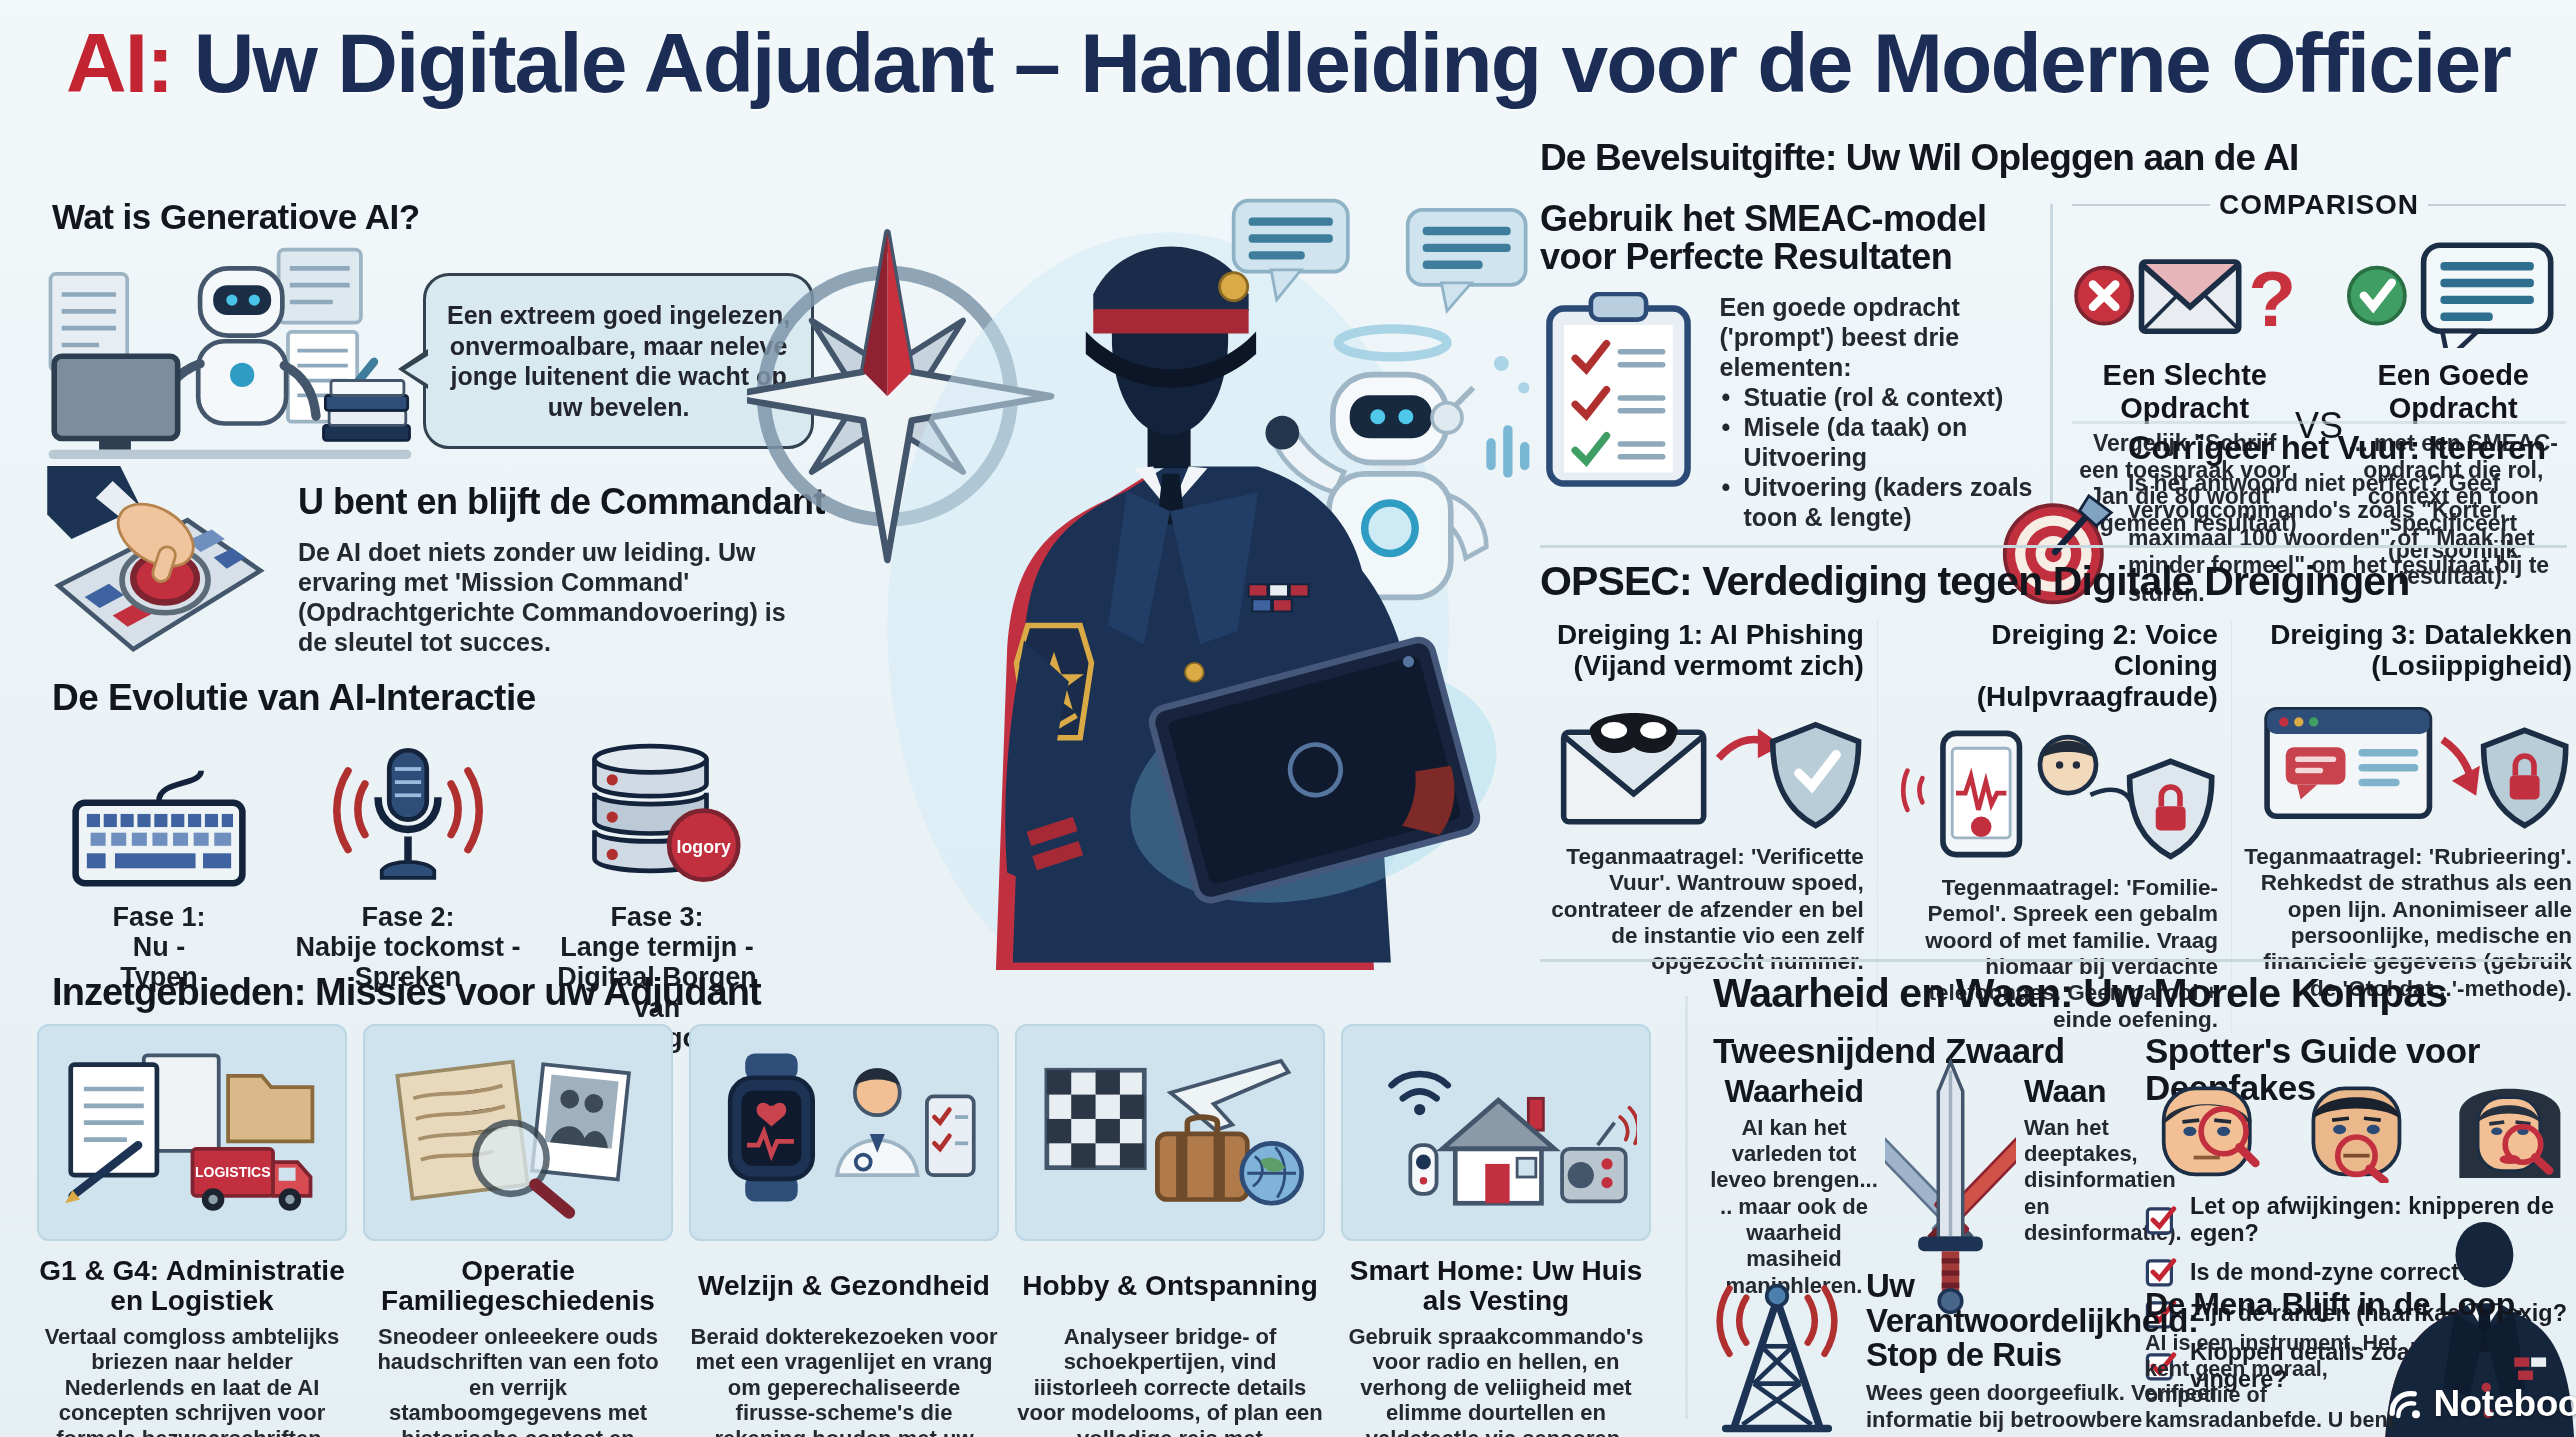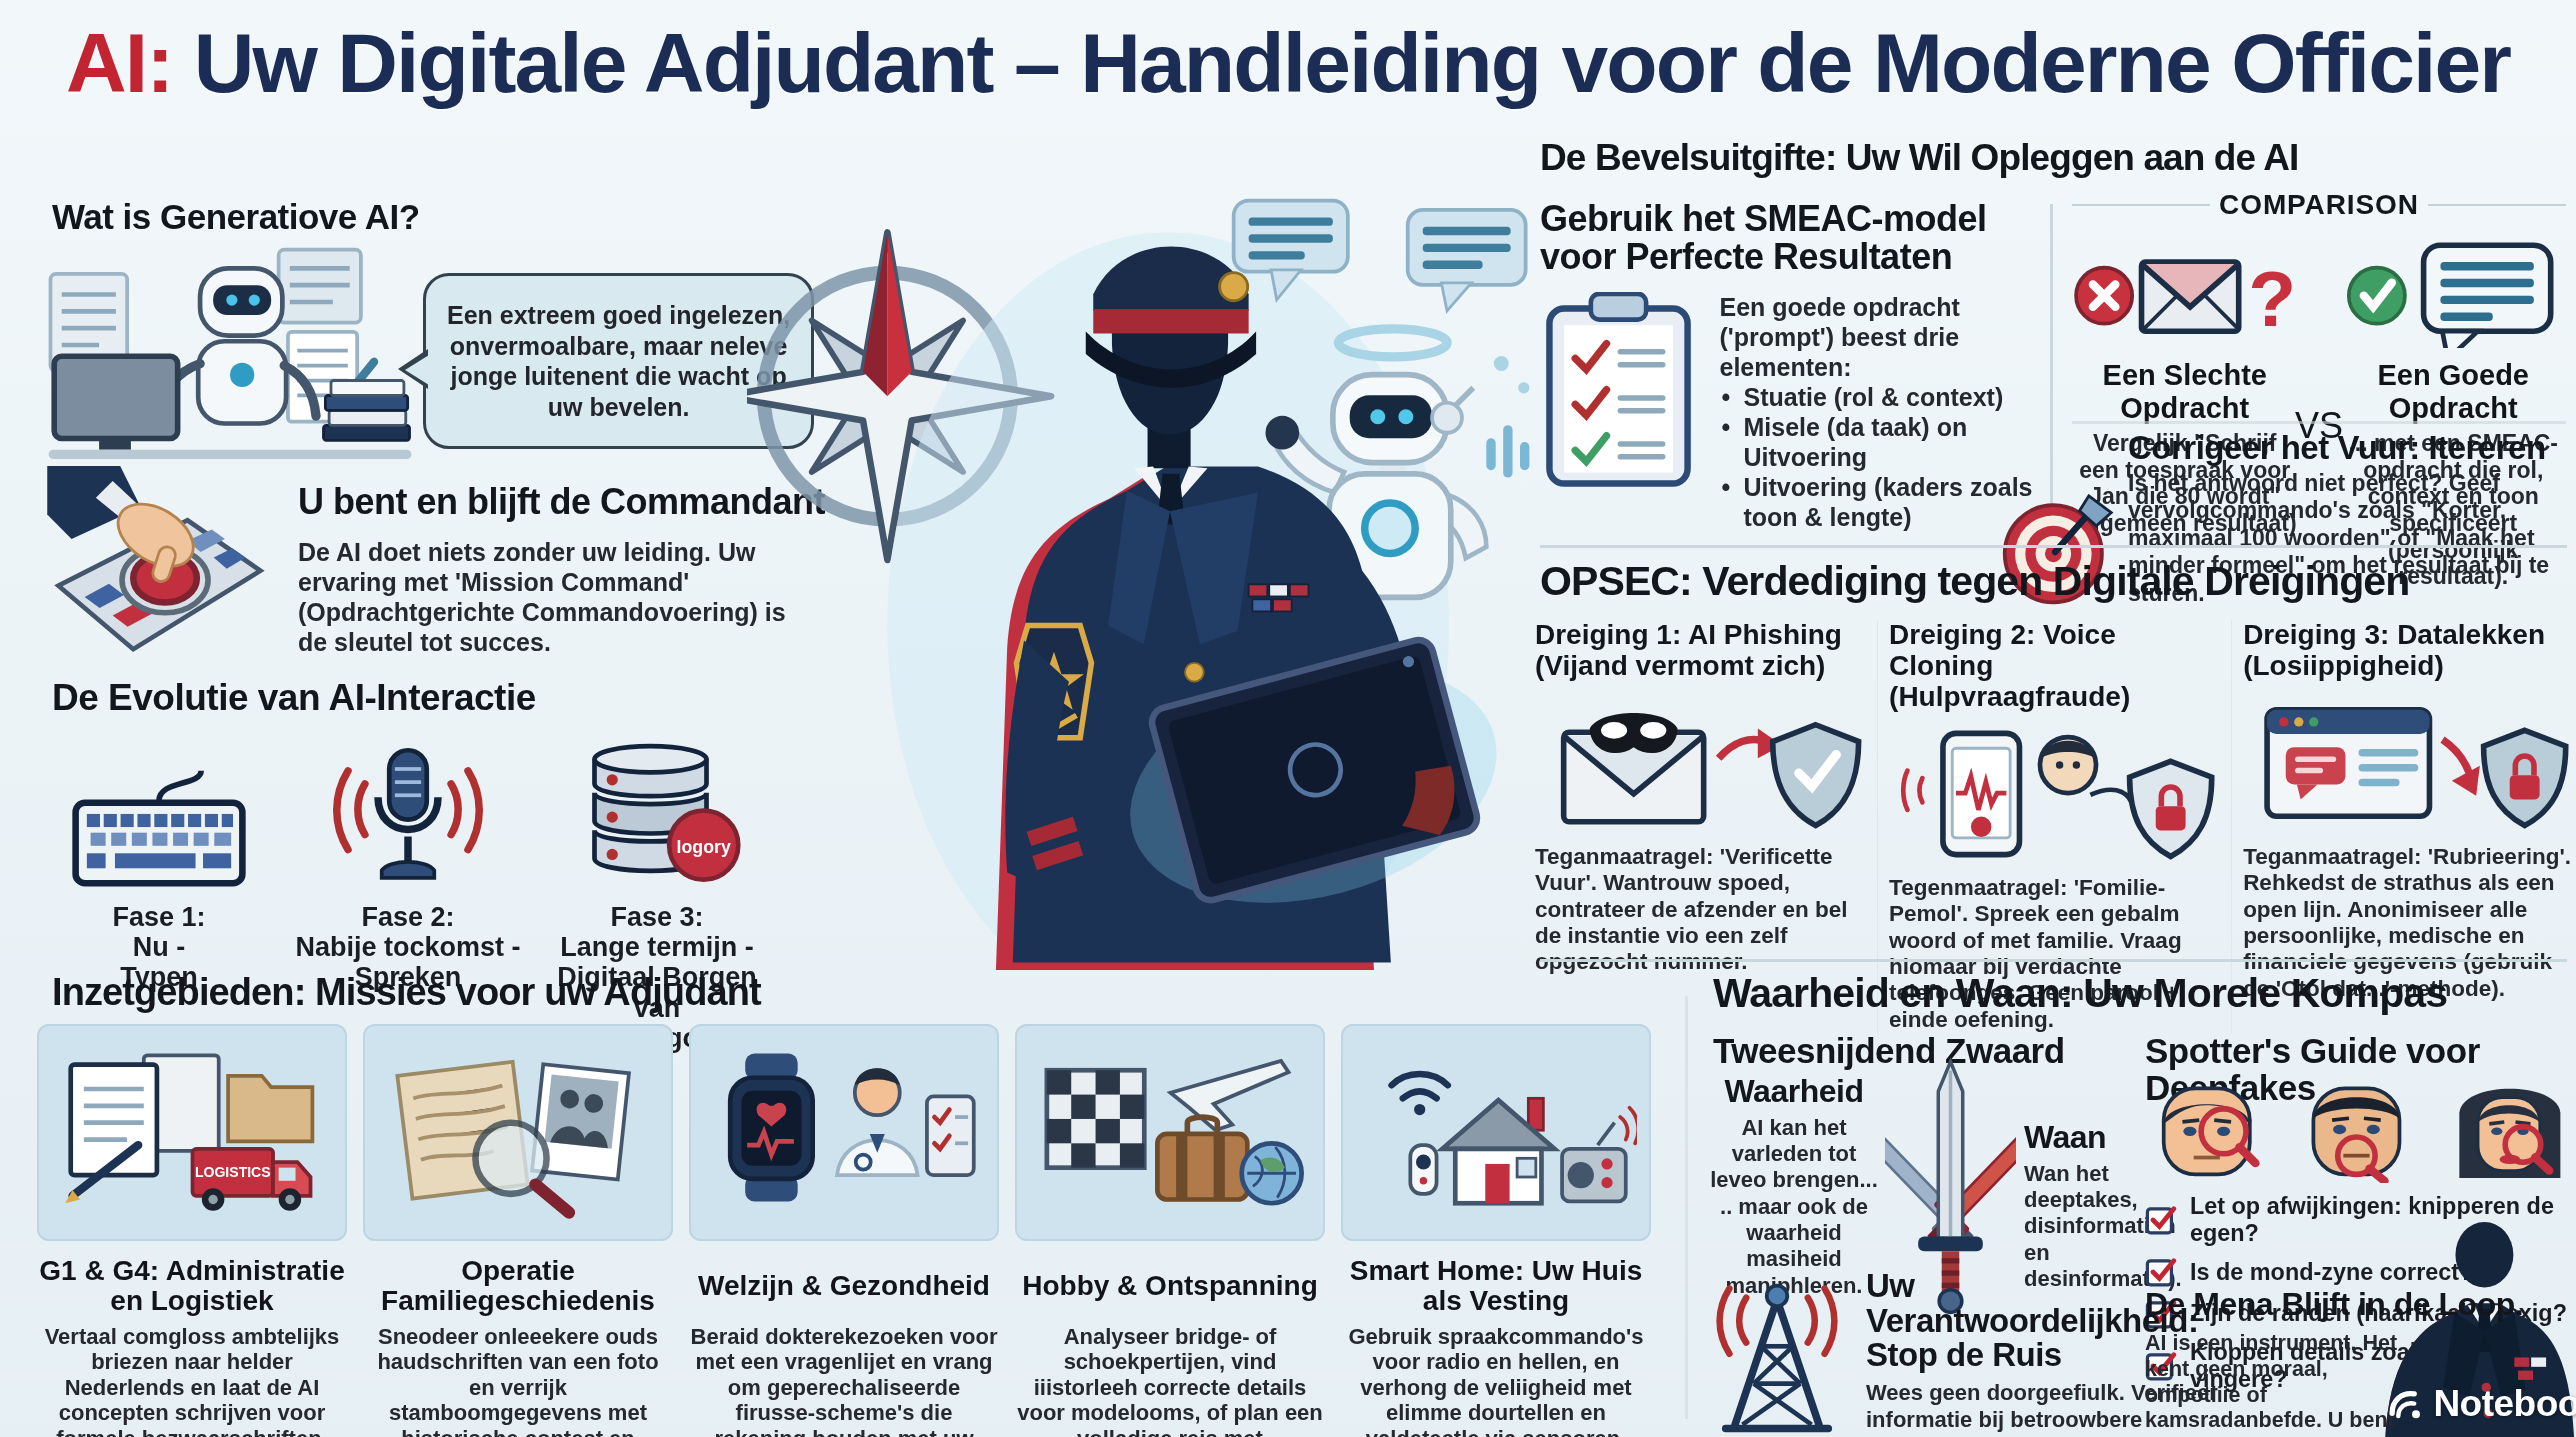--- a/index.html
+++ b/index.html
@@ -38,21 +38,21 @@
   .comp-head{display:flex;align-items:center;gap:9px;width:494px}
   .comp-head .line{flex:1;height:2.8px;background:#c3d2da}
   .comp-label{font-size:28px;font-weight:bold;letter-spacing:0.9px;color:#14161d}
   .comp-row{display:flex;margin-top:13px;width:494px}
   .comp-col{width:226px;text-align:center}
   .vs{width:43px;display:flex;align-items:center;justify-content:center;font-size:36px;font-weight:normal;color:#14161d;padding-top:28px}
   .ctitle{font-size:29px;font-weight:bold;margin-top:7.5px;color:#121419}
   .cbody{font-size:23px;font-weight:bold;line-height:1.16;margin-top:5.6px;color:#26282f}
   .corr{display:flex;gap:13px;align-items:flex-end;width:567px}
   .threats{display:flex;gap:13px;width:1037px}
-  .tcol{width:337px;text-align:left}
+  .tcol{width:337px;text-align:right}
   .tcol+.tcol{border-left:1.9px solid #dde7ec;padding-left:11.2px}
   .ttitle{font-size:28px;font-weight:bold;line-height:1.1;color:#14161d}
   .ticons{margin-top:11.2px;height:142px;display:flex;justify-content:center}
   .tbody{margin-top:9.4px;font-size:22.5px;font-weight:bold;line-height:1.17;color:#26282f}
   .hline{background:#c9d7df;height:2.8px}
   .vline{background:#c9d7df;width:2.8px}
   .check-row{display:flex;align-items:center;gap:13px;margin-bottom:9.4px}
   .check-row .ck{flex:0 0 32px}
   .check-row span{font-size:23.4px;font-weight:bold;color:#1b1d24}
   .brand{display:flex;align-items:center;gap:9.4px}
@@ -713,21 +713,21 @@
     <rect x="38" y="206" width="74" height="17" rx="7" fill="#1d3354"></rect>
     <rect x="65" y="223" width="20" height="46" fill="#a33a3a"></rect>
     <g fill="#6e1f27">
         <rect x="65" y="231" width="20" height="6"></rect>
         <rect x="65" y="245" width="20" height="6"></rect>
         <rect x="65" y="259" width="20" height="6"></rect>
       </g>
     <circle cx="75" cy="280" r="13" fill="#48658a" stroke="#1d3354" stroke-width="4"></circle>
   </svg>
 
-  <div class="abs" style="left:2024px;top:1121px;width:140px">
+  <div class="abs" style="left:2024px;top:1075px;width:140px">
     <div class="h3" style="font-size:32px">Waan</div>
     <div class="body" style="font-size:22px;margin-top:5.6px">Wan het deeptakes, disinformatien en desinformatie).</div>
   </div>
 
   <div class="abs h3" style="left:2145px;top:1032px">Spotter's Guide voor Deepfakes</div>
 
   <svg class="abs" style="left:2145px;top:1075px" width="421" height="108" viewBox="0 0 450 115">
     <g>
       <path d="M18,50 C20,14 112,14 114,50 C96,32 86,28 66,28 C46,28 36,34 18,50 Z" fill="#232c3a"></path>
       <rect x="20" y="14" width="92" height="92" rx="34" fill="#f2c094" stroke="#1c2e45" stroke-width="4"></rect>

